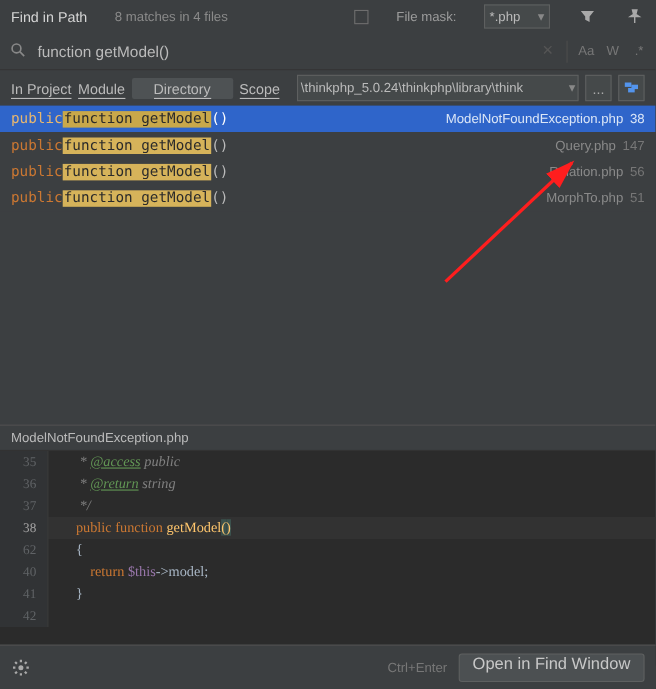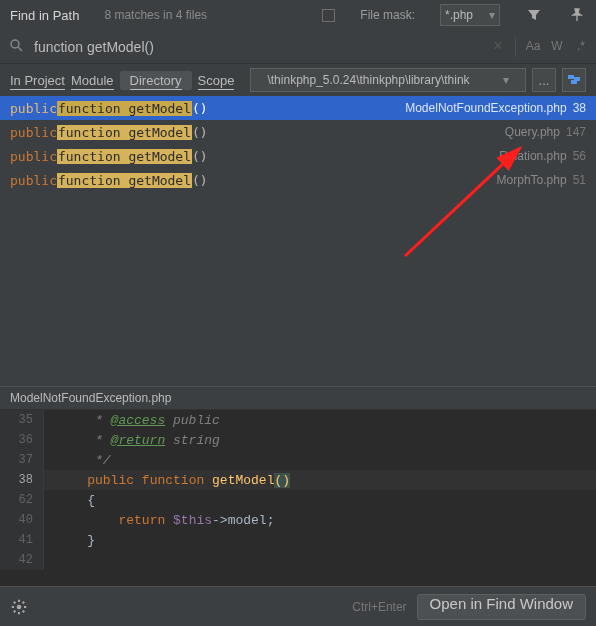--- a/index.html
+++ b/index.html
@@ -15,43 +15,43 @@
 .icn{display:inline-flex;align-items:center;justify-content:center;width:18px;height:18px;color:#aaa}
 .searchrow{height:34px;display:flex;align-items:center;padding:0 6px;border-bottom:1px solid #323232;gap:6px}
 .magnifier{width:20px;text-align:center;color:#888}
 .searchinput{flex:1;background:transparent;border:none;outline:none;color:#bbb;font-size:14px}
 .right-icons{display:flex;gap:6px;color:#666}
 .right-icons .sep{width:1px;height:20px;background:#4d4d4d;margin:0 2px}
 .scoperow{height:32px;display:flex;align-items:center;padding:0 10px;gap:6px;background:#3c3f41}
 .scope-tab{color:#bbb;font-size:13px;cursor:pointer}
 .scope-tab span{padding-bottom:1px}
 .scope-tab.u span{border-bottom:1px solid #bbb}
-.scope-tab.sel{background:#4e5254;padding:2px 10px;border-radius:2px}
-.pathbox{flex:1;height:24px;border:1px solid #5e6060;background:#45494a;display:flex;align-items:center;padding:0 16px;color:#bbb;font-size:12px;margin-left:10px}
+.scope-tab.sel{background:#4e5254;padding:2px 20px;border-radius:2px}
+.pathbox{flex:1;height:24px;border:1px solid #5e6060;background:#45494a;display:flex;align-items:center;padding:0 2px;color:#bbb;font-size:12px;margin-left:10px}
 .pathbox .caret{margin-left:auto;color:#888}
 .sqbtn{width:24px;height:24px;border:1px solid #5e6060;background:#45494a;display:flex;align-items:center;justify-content:center;color:#aaa;cursor:pointer}
 .results{background:#3c3f41;position:relative}
 .res-row{height:24px;display:flex;align-items:center;padding:0 10px;font-family:Consolas,monospace;font-size:13px}
 .res-row.sel{background:#2f65ca;color:#fff}
 .res-row .kw-public{color:#cc7832}
 .res-row.sel .kw-public{color:#e8b76f}
 .res-row .hl{background:#d6b35a;color:#2b2b2b;padding:0 1px}
 .res-row.sel .hl{background:#c9a84a}
 .res-row .paren{color:#bbb}
 .res-row.sel .paren{color:#fff}
 .res-row .gap{flex:1}
 .res-row .file{color:#8a8a8a;font-family:"Segoe UI",Arial,sans-serif;font-size:12px}
 .res-row .line{color:#777;margin-left:6px;font-family:"Segoe UI",Arial,sans-serif;font-size:12px}
 .res-row.sel .file,.res-row.sel .line{color:#dbe6f7}
 .results-area{height:290px;position:relative}
 .arrow-svg{position:absolute;pointer-events:none}
 .preview-head{height:24px;border-top:1px solid #515151;border-bottom:1px solid #323232;display:flex;align-items:center;padding:0 10px;font-size:12px;background:#3c3f41}
 .preview-head .pfile{color:#bbb}
 .preview-head .ppath{color:#7a7a7a;margin-left:8px}
-.code{background:#2b2b2b;font-family:Liberation Mono, monospace;font-size:13px;height:195px;overflow:hidden}
+.code{background:#2b2b2b;font-family:Liberation Serif, serif;font-size:13px;height:195px;overflow:hidden}
 .code-line{display:flex;height:20px;align-items:center}
 .gutter{width:44px;text-align:right;padding-right:10px;color:#606366;background:#313335;font-size:12px;height:100%;display:flex;align-items:center;justify-content:flex-end;border-right:1px solid #3a3a3a}
 .gutter.cur{color:#a4a3a3}
 .code-txt{padding-left:12px;color:#a9b7c6;white-space:pre}
 .c-comment{color:#808080;font-style:italic}
 .c-tag{color:#629755;font-style:italic;text-decoration:underline}
 .c-kw{color:#cc7832}
 .c-fn{color:#ffc66d}
 .c-paren-hl{background:#3b514d;color:#ffc66d}
 .c-var{color:#9876aa}

